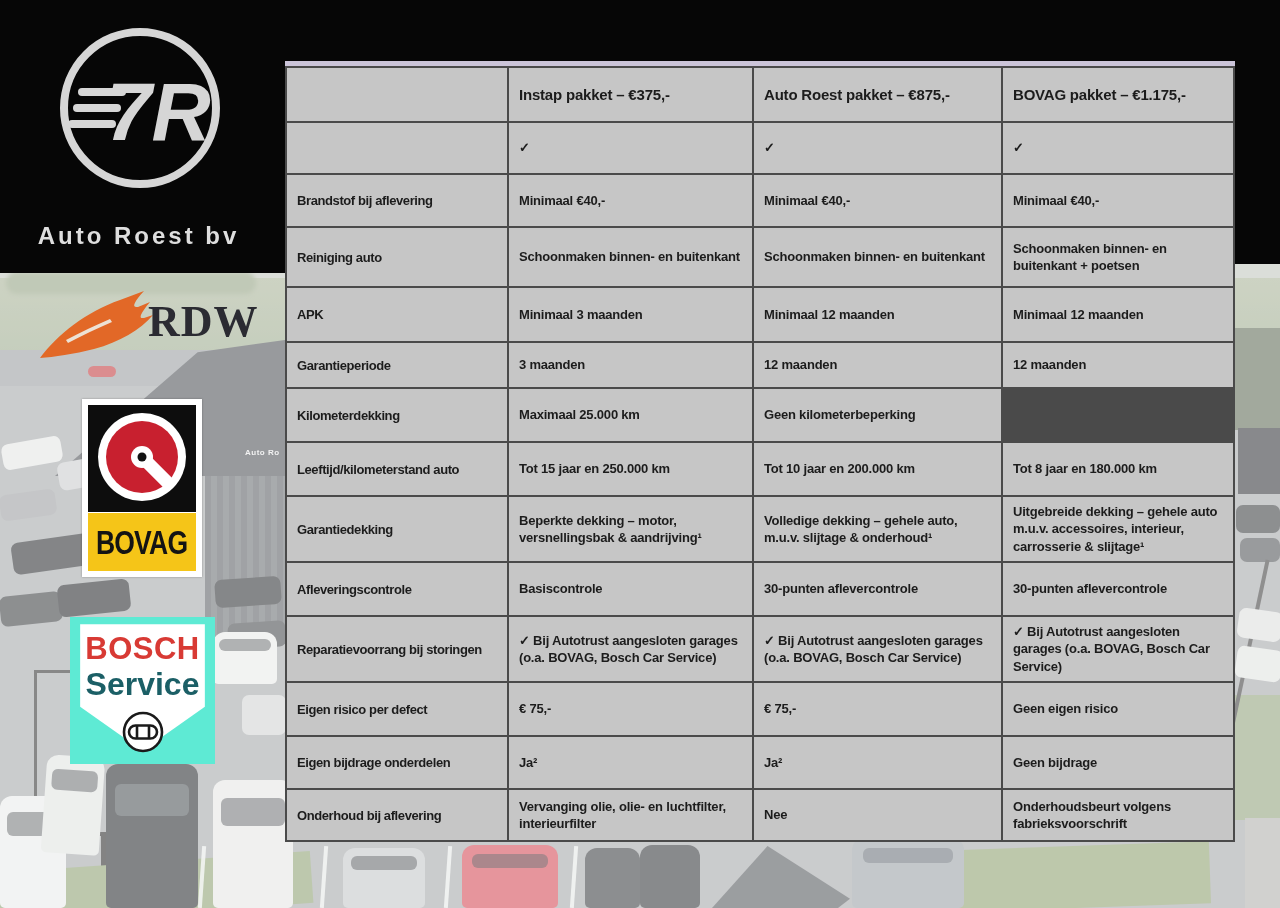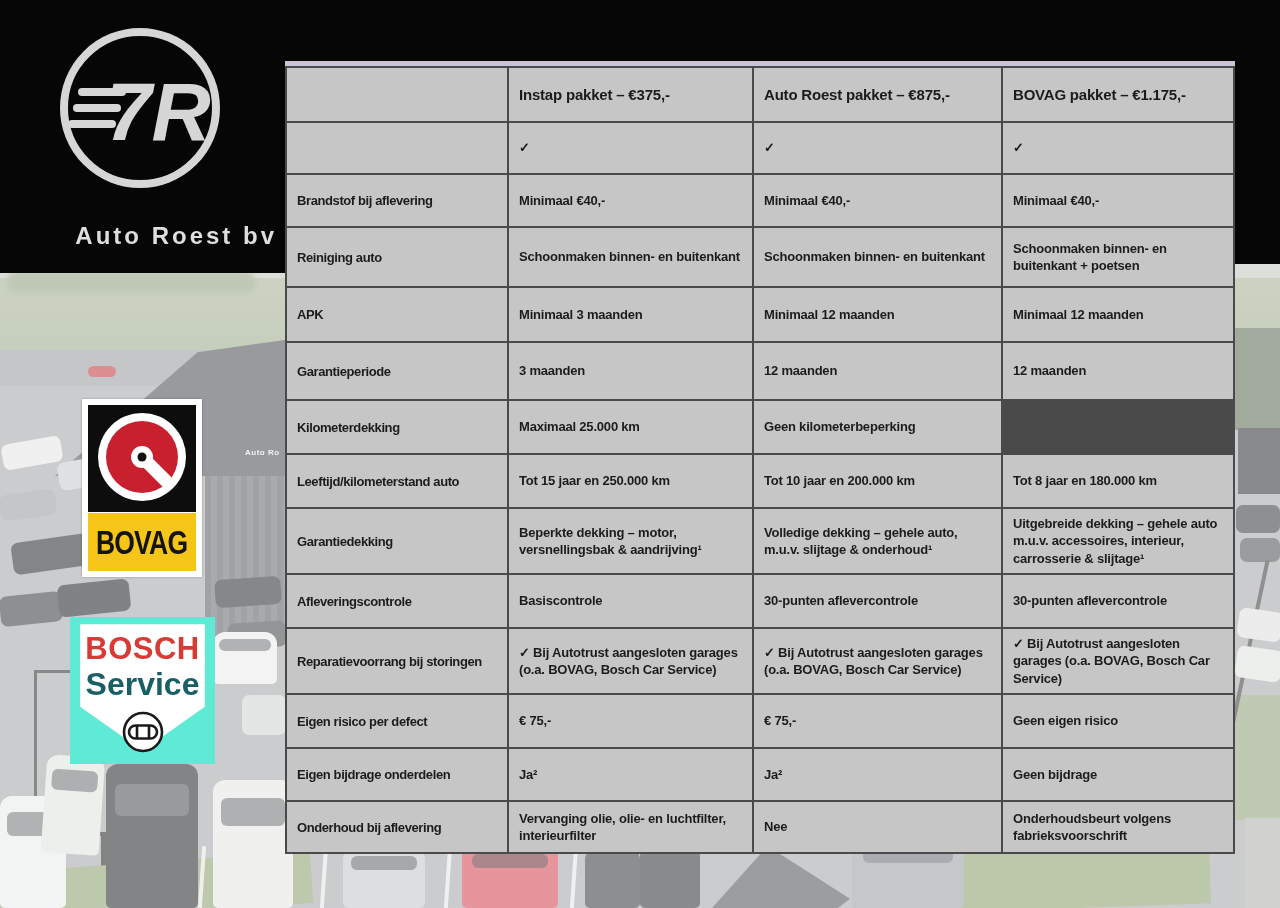--- a/index.html
+++ b/index.html
@@ -16,21 +16,21 @@
          background-image:linear-gradient(#0000 0%,#0000 100%); }
   .car-front { border-radius:12px 12px 5px 5px; }
   .ws { position:absolute; left:10%; right:10%; top:14%; height:22%;
         background:rgba(25,30,34,.55); border-radius:6px; }
   .pline { position:absolute; width:4px; background:rgba(240,242,240,.85); }
 
   
   .black { position:absolute; background:#060606; }
 
   
-  .ar-company { position:absolute; left:0; top:222px; width:277px; text-align:right;
+  .ar-company { position:absolute; left:0; top:222px; width:277px; text-align:center;
     color:#dedede; font-size:24px; font-weight:bold; letter-spacing:3px; }
 
   
   .rdw { position:absolute; left:36px; top:288px; width:210px; height:80px; opacity:.95; }
   .rdw-text { position:absolute; left:112px; top:8px; font-family:"Liberation Serif", serif;
     font-weight:bold; font-size:44px; color:#23232b; letter-spacing:1px; }
 
   
   .bovag { position:absolute; left:82px; top:399px; width:120px; height:178px;
     background:#fff; padding:6px; box-sizing:border-box; box-shadow:0 0 2px rgba(0,0,0,.3); }
@@ -191,21 +191,21 @@
         <div class="td">Schoonmaken binnen- en buitenkant + poetsen</div>
       </div>
 
       <div class="tr" style="height:53px">
         <div class="th">APK</div>
         <div class="td">Minimaal 3 maanden</div>
         <div class="td">Minimaal 12 maanden</div>
         <div class="td">Minimaal 12 maanden</div>
       </div>
 
-      <div class="tr" style="height:56px">
+      <div class="tr" style="height:44px">
         <div class="th">Garantieperiode</div>
         <div class="td">3 maanden</div>
         <div class="td">12 maanden</div>
         <div class="td">12 maanden</div>
       </div>
 
       <div class="tr" style="height:52px">
         <div class="th">Kilometerdekking</div>
         <div class="td">Maximaal 25.000 km</div>
         <div class="td">Geen kilometerbeperking</div>
@@ -256,20 +256,27 @@
       <div class="tr" style="height:50px">
         <div class="th">Onderhoud bij aflevering</div>
         <div class="td">Vervanging olie, olie- en luchtfilter, interieurfilter</div>
         <div class="td">Nee</div>
         <div class="td">Onderhoudsbeurt volgens fabrieksvoorschrift</div>
       </div>
 
     </div>
   </div>
 
+  <div class="rdw">
+    <svg width="118" height="76" viewBox="0 0 118 76" style="position:absolute;left:0;top:0;">
+      <path fill="#e4631f" d="M4,70 C22,46 50,24 84,12 L108,3 C98,14 95,20 102,19 L114,14 C104,26 102,31 108,30 L117,27 C104,42 84,54 58,61 C38,66 18,69 4,70 Z"></path>
+      <path fill="#f0f0ea" d="M30,52 C45,44 60,37 74,31 L76,34 C62,40 47,47 32,55 Z" opacity="0.9"></path>
+    </svg>
+    <div class="rdw-text">RDW</div>
+  </div>
 
   <div class="bovag">
     <svg width="108" height="107" viewBox="0 0 108 107" style="position:absolute;left:6px;top:6px;">
       <rect width="108" height="107" fill="#0d0d0d"></rect>
       <circle cx="54" cy="52" r="44" fill="#ffffff"></circle>
       <circle cx="54" cy="52" r="36" fill="#c8202f"></circle>
       <line x1="54" y1="52" x2="80" y2="78" stroke="#ffffff" stroke-width="13" stroke-linecap="round"></line>
       <circle cx="54" cy="52" r="11" fill="#ffffff"></circle>
       <circle cx="54" cy="52" r="4.5" fill="#111111"></circle>
     </svg>

